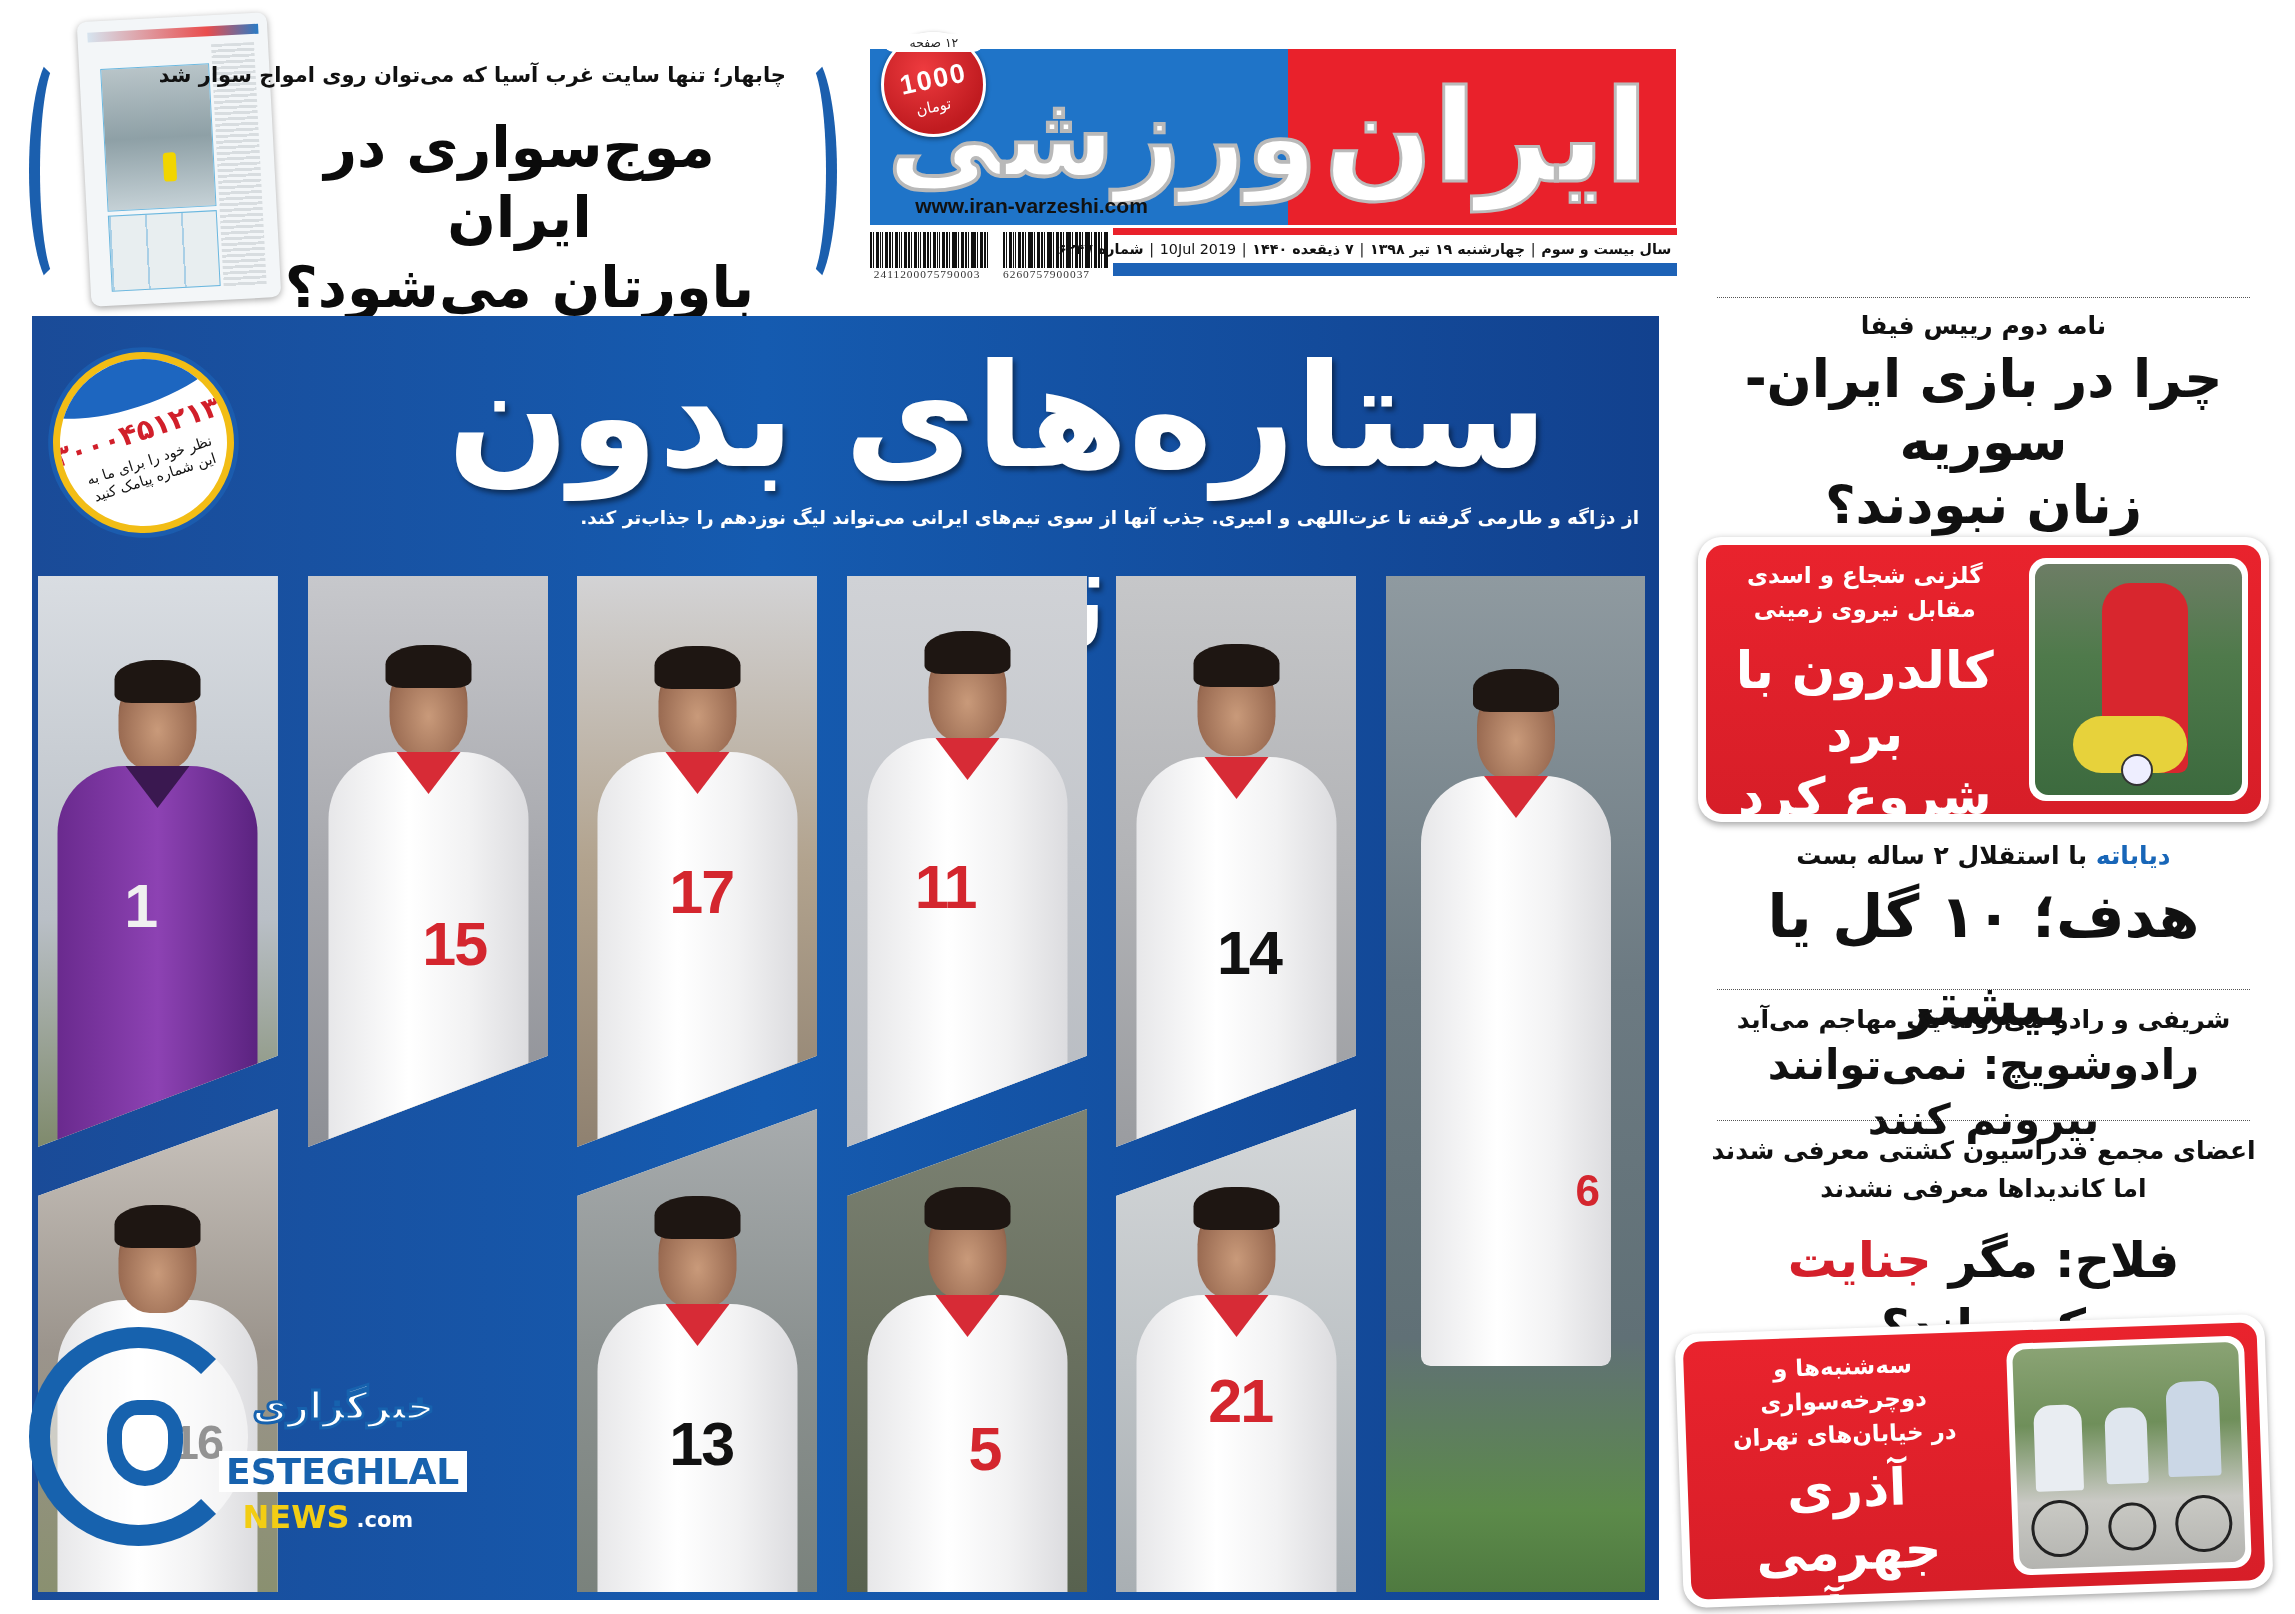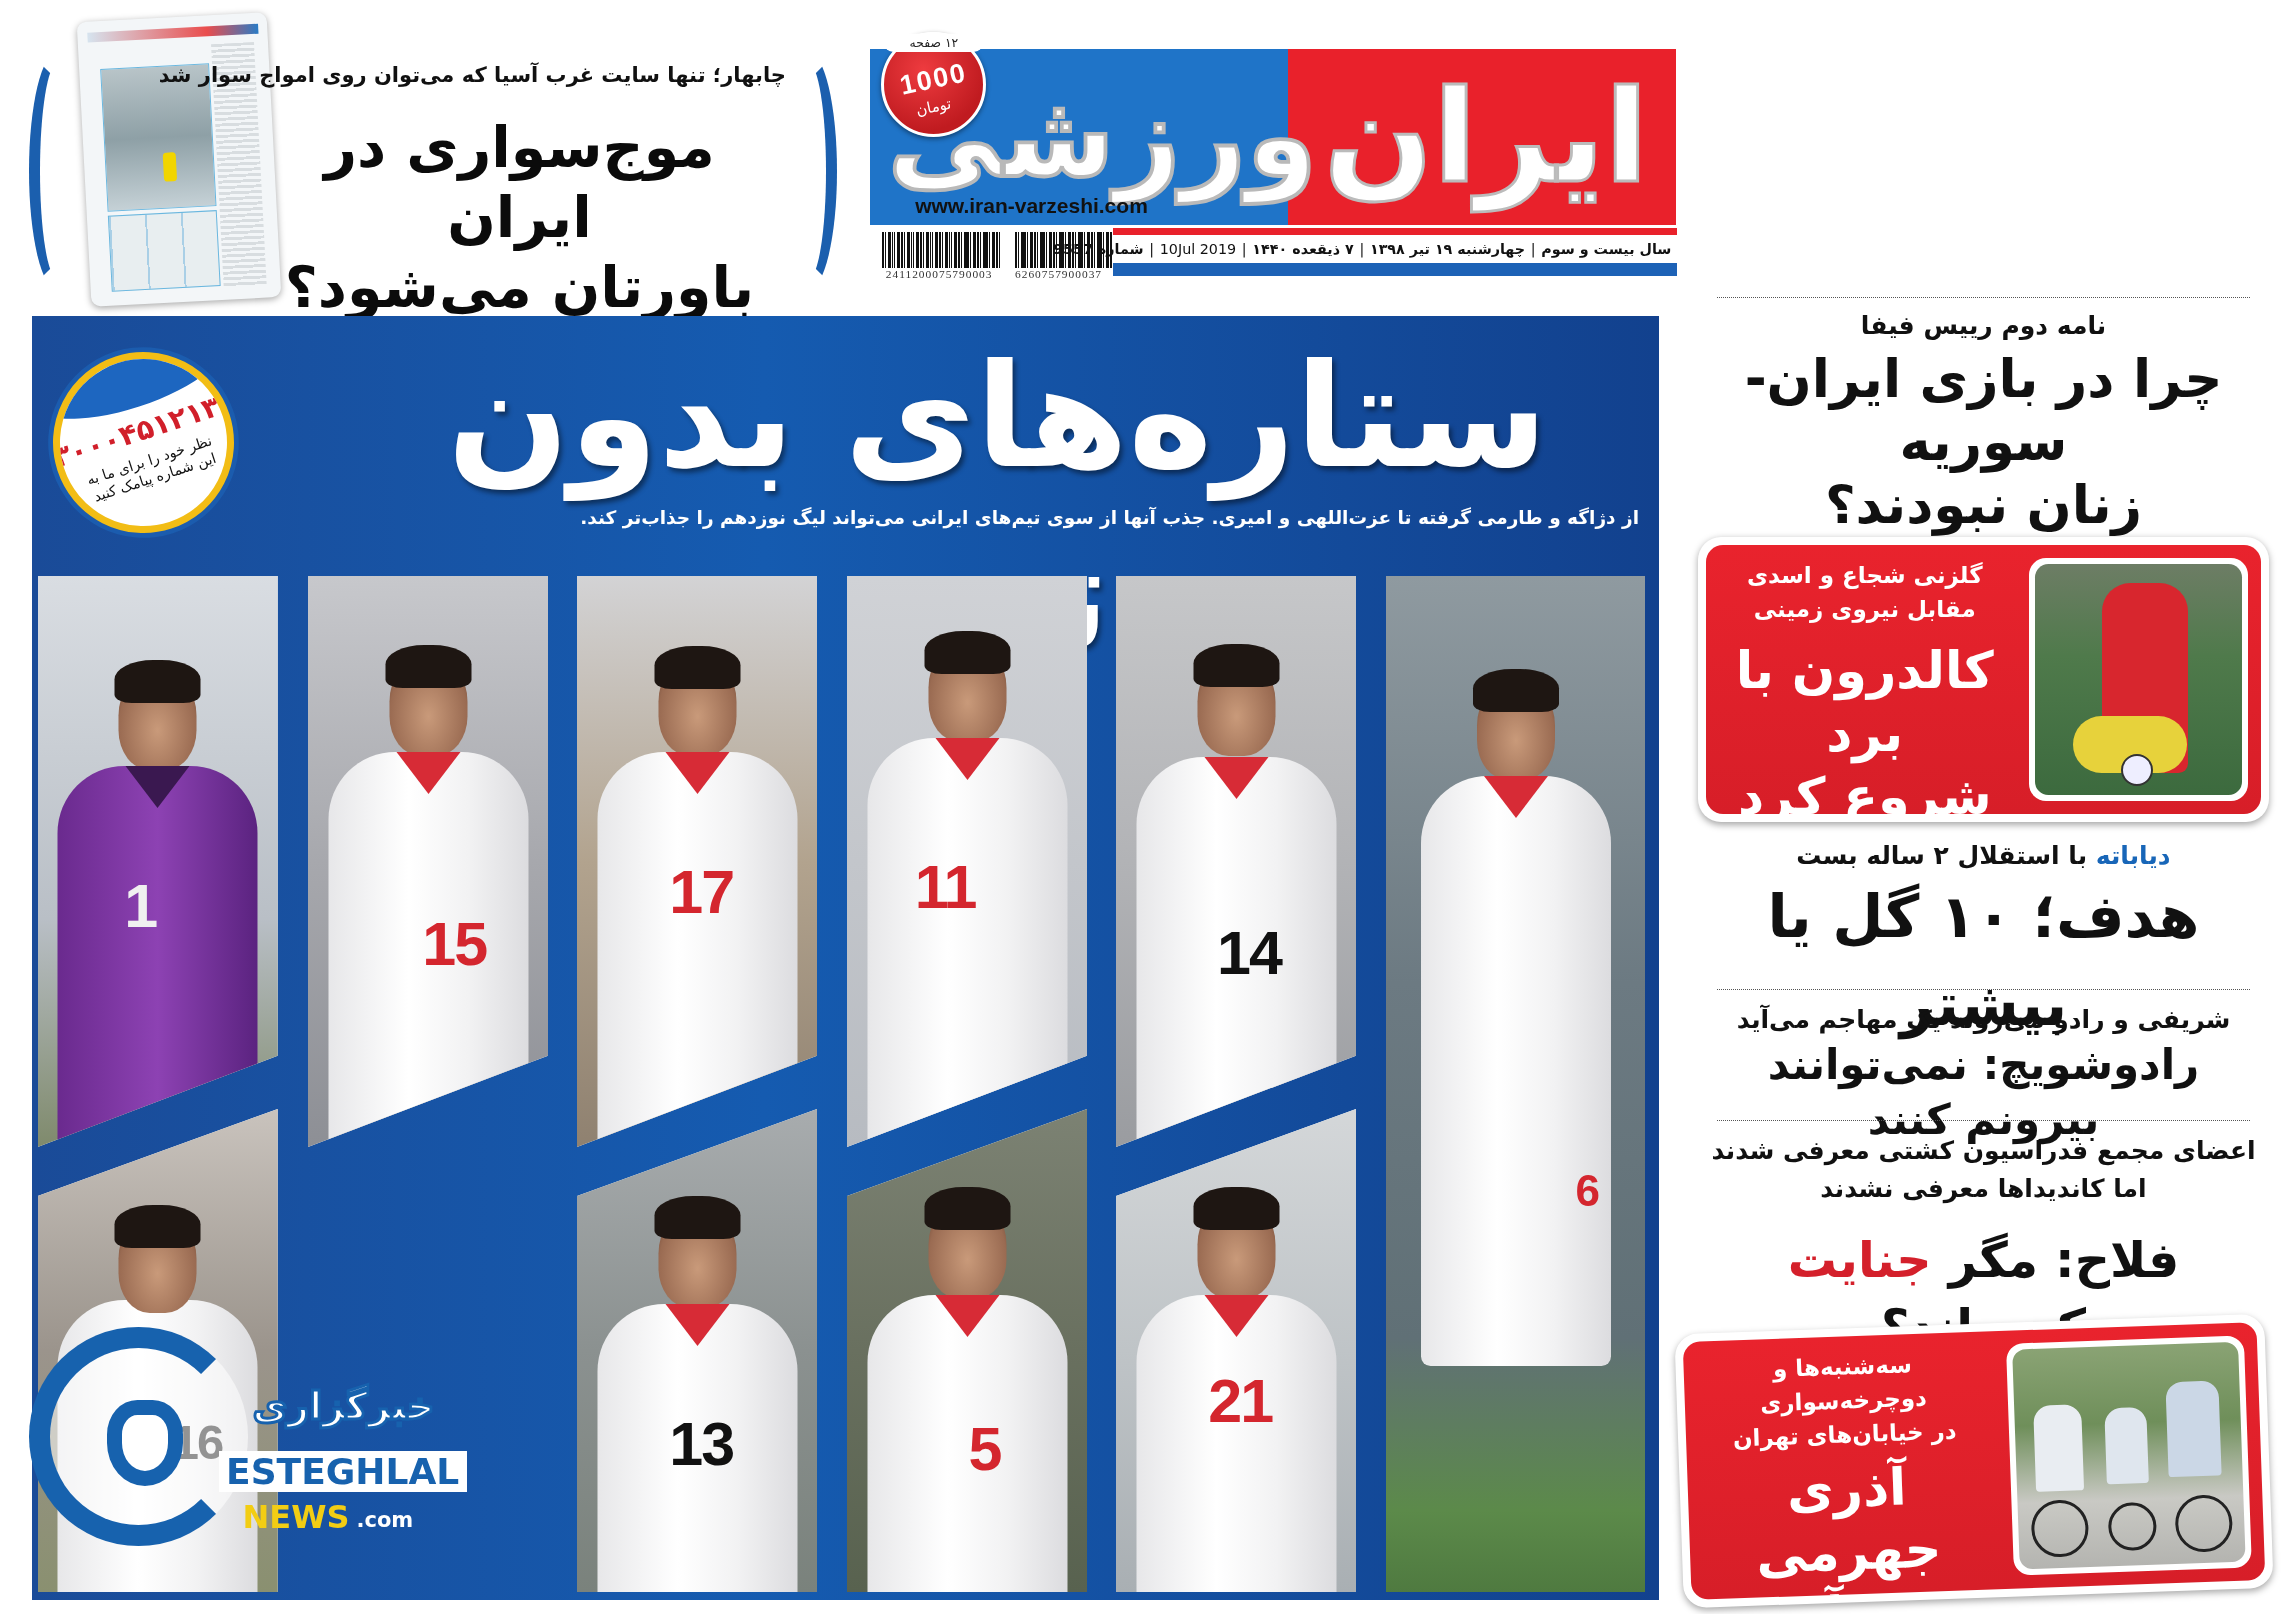--- a/index.html
+++ b/index.html
@@ -29,21 +29,21 @@
   #masthead .mh-url { position: absolute; left: 19px; top: 179px; width: 285px; font-family: "Liberation Sans", sans-serif; font-weight: bold; font-size: 21px; color: #111; text-align: center; top: 145px; background: rgba(255,255,255,0.0); }
   #masthead .price { position: absolute; left: 11.4px; top: -17px; width: 105px; height: 105px; border-radius: 50%; background: radial-gradient(circle at 40% 35%, #ee3b3f, #c01b20 70%); border: 3.8px solid #fff; box-shadow: 0 1.9px 5.7px rgba(0,0,0,.45); color: #fff; text-align: center; }
   #masthead .price .pages { position: absolute; left: 0; right: 0; top: -1.9px; font-size: 12.4px; color: #222; background: #fff; border-radius: 50% 50% 9.5px 9.5px; padding: 1.9px 0; direction: rtl; }
   #masthead .price .amount { position: absolute; left: 0; right: 0; top: 28.5px; font-family: "Liberation Sans", sans-serif; font-weight: bold; font-size: 27px; letter-spacing: 1.9px; transform: rotate(-12deg); }
   #masthead .price .unit { position: absolute; left: 0; right: 0; top: 63px; font-size: 15px; direction: rtl; transform: rotate(-12deg); }
   #masthead .dateline { position: absolute; left: 243px; top: 179px; width: 564px; height: 55px; }
   #masthead .dateline .red-rule { height: 6.7px; background: #e9212b; }
   #masthead .dateline .text { height: 28.5px; background: #fff; font-size: 14.3px; font-weight: bold; color: #111; direction: rtl; white-space: nowrap; line-height: 28.5px; padding: 0 5.7px; display: flex; gap: 5.7px; }
   #masthead .dateline .text span.sep { color: #111; font-weight: normal; }
   #masthead .dateline .blue-rule { height: 13.3px; background: #1d62b6; }
-  #masthead .barcodes { position: absolute; left: 0; top: 179px; width: 238px; height: 57px; margin-left: 12px; }
+  #masthead .barcodes { position: absolute; left: 0; top: 179px; width: 238px; height: 57px; }
   #masthead .barcode { position: absolute; top: 3.8px; height: 36px; background: repeating-linear-gradient(90deg,#111 0 1.9px,#fff 1.9px 2.9px,#111 2.9px 3.8px,#fff 3.8px 5.7px,#111 5.7px 8.6px,#fff 8.6px 9.5px); }
   #masthead .barcode.b1 { left: 0; width: 119px; }
   #masthead .barcode.b2 { left: 133px; width: 105px; }
   #masthead .bc-num { position: absolute; top: 40px; font-family: "Liberation Serif", serif; font-size: 11.4px; color: #333; letter-spacing: 1px; }
   #masthead .bc-num.n1 { left: 3.8px; }
   #masthead .bc-num.n2 { left: 133px; }
 
   
   #main-panel { position: absolute; left: 32px; top: 316px; width: 1627px; height: 1284px; background: linear-gradient(90deg,#1a4b98 0%,#155bb0 45%,#12418e 100%); overflow: hidden; }
   #main-panel .main-headline { position: absolute; left: 333px; top: 9.5px; width: 1265px; font-family: "DejaVu Sans", sans-serif; font-weight: bold; font-size: 143px; line-height: 181px; color: #fff; text-align: center; direction: rtl; text-shadow: 2.9px 3.8px 5.7px rgba(0,0,0,.45); letter-spacing: -1.9px; }
@@ -164,21 +164,21 @@
     <div class="red-rule"></div>
     <div class="text">
       <span>سال بیست و سوم</span>
         <span class="sep">|</span>
       <span>چهارشنبه ۱۹ تیر ۱۳۹۸</span>
         <span class="sep">|</span>
       <span>۷ ذیقعده ۱۴۴۰</span>
         <span class="sep">|</span>
       <span style="direction:ltr;font-weight:normal;">10Jul 2019</span>
         <span class="sep">|</span>
-      <span>شماره 9557</span>
+      <span>شماره ۶۲۴۷</span>
     </div>
     <div class="blue-rule"></div>
   </div>
 </div>
 
 <div id="main-panel">
   <div class="main-headline">ستاره‌های بدون تیم</div>
   <div class="lede">
     <div>از دژاگه و طارمی گرفته تا عزت‌اللهی و امیری. جذب آنها از سوی تیم‌های ایرانی می‌تواند لیگ نوزدهم را جذاب‌تر کند.</div>
   </div>

